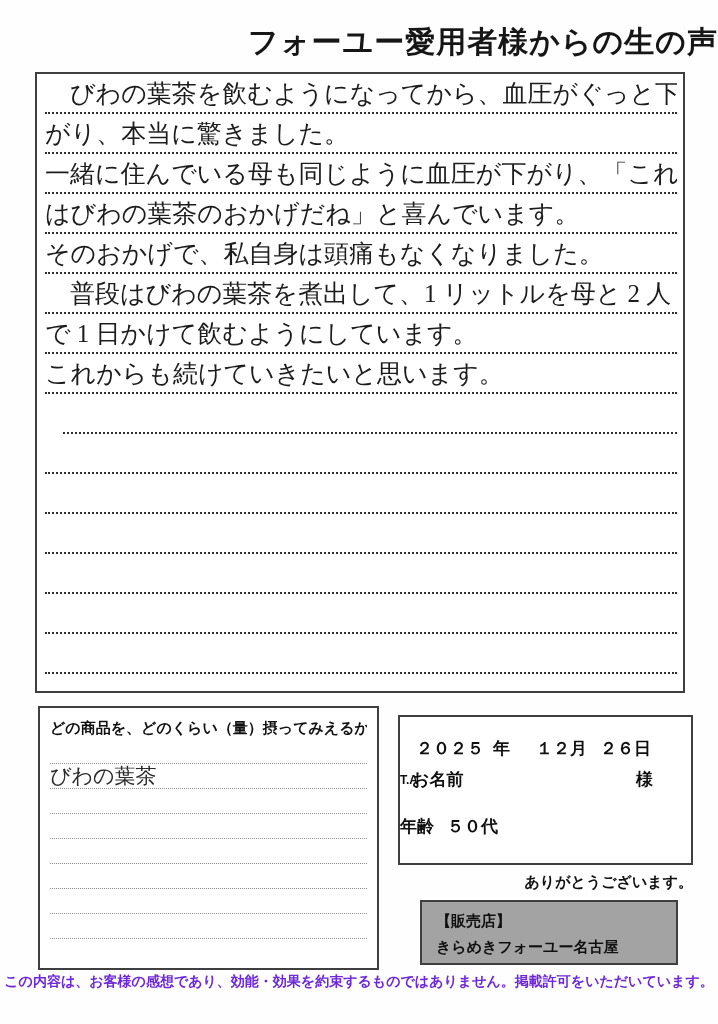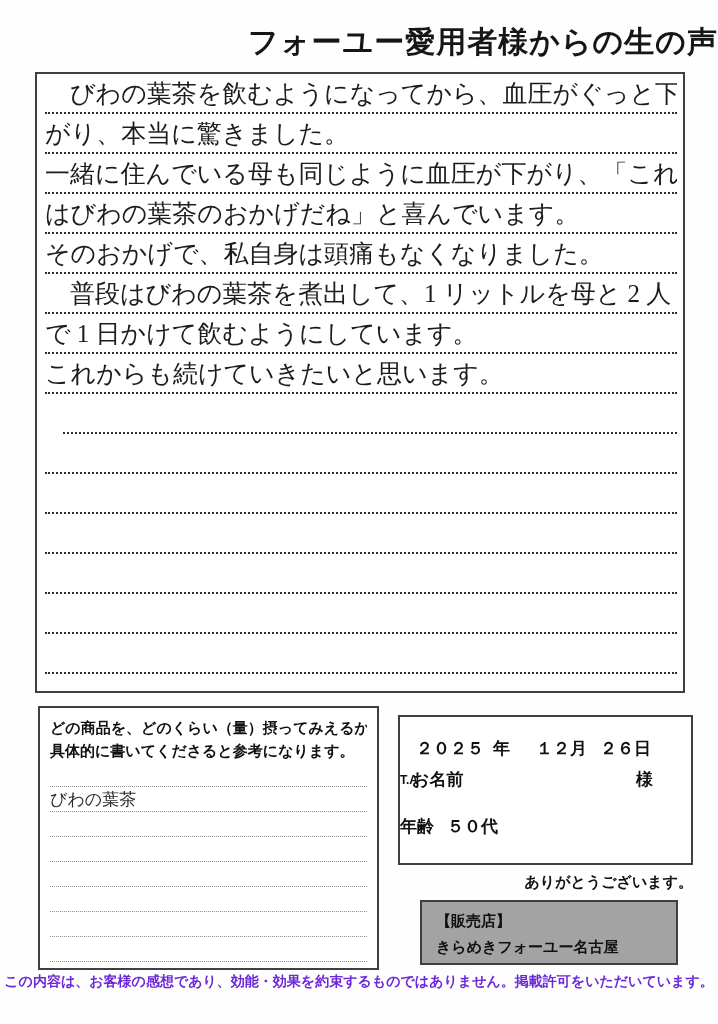--- a/index.html
+++ b/index.html
@@ -45,21 +45,21 @@
     padding:8px 10px 0 10px; background:#fff;
   }
   .prompt {
     font-size:15px; font-weight:bold; line-height:23px; color:#101010;
     white-space:nowrap; overflow:hidden;
   }
   .a-line {
     height:25px; box-sizing:border-box;
     border-bottom:1px dotted #8f8f8f;
     font-family:"Liberation Serif","DejaVu Serif",serif;
-    font-size:17px; line-height:23px; color:#2a2a2a;
+    font-size:21px; line-height:23px; color:#2a2a2a;
     white-space:nowrap; overflow:hidden;
     display:flex; align-items:flex-end;
   }
   .answer-lines { margin-top:0; }
 
   
   .info-box {
     position:absolute; left:398px; top:715px;
     width:295px; height:150px;
     border:2px solid #3f3f3f; box-sizing:border-box;
@@ -118,21 +118,20 @@
     <div class="t-line"></div>
     <div class="t-line"></div>
     <div class="t-line"></div>
     <div class="t-line"></div>
     <div class="t-line"></div>
   </div>
 
   <div class="left-box">
     <div class="prompt gothic">
       <div>どの商品を、どのくらい（量）摂ってみえるか、</div>
-      <div>具体的に書いてくださると参考になります。</div>
     </div>
     <div class="answer-lines">
       <div class="a-line"></div>
       <div class="a-line">びわの葉茶</div>
       <div class="a-line"></div>
       <div class="a-line"></div>
       <div class="a-line"></div>
       <div class="a-line"></div>
       <div class="a-line"></div>
       <div class="a-line"></div>

